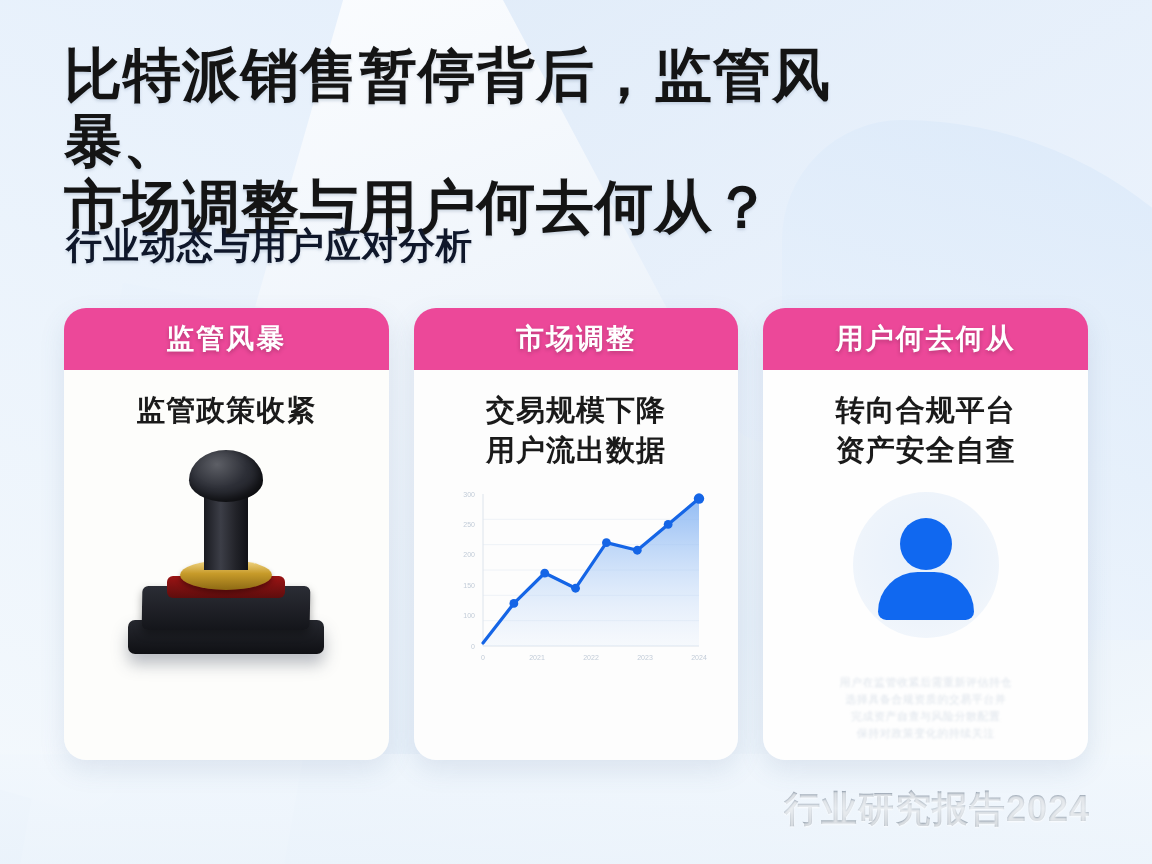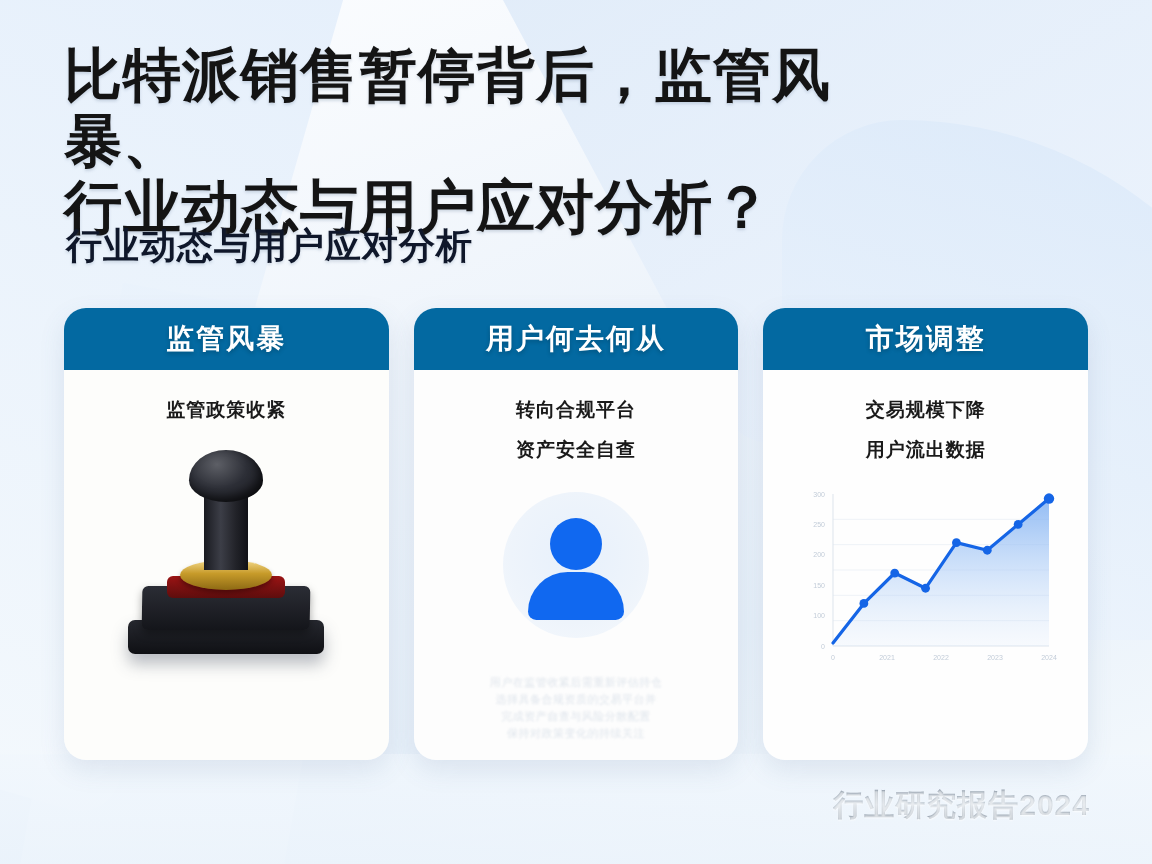--- a/index.html
+++ b/index.html
@@ -42,27 +42,27 @@
     text-shadow:0 2px 3px rgba(120,140,165,.28);
   }
 
   
   .cards{position:absolute;left:64px;top:308px;width:1024px;height:460px;
          display:flex;gap:25px;}
   .card{width:325px;height:452px;border-radius:22px;overflow:hidden;
         display:flex;flex-direction:column;
         box-shadow:0 10px 26px rgba(80,110,150,.13);}
   .card-head{height:62px;flex:0 0 62px;display:flex;align-items:center;justify-content:center;
-        background:#0369a1;color:#ffffff;font-size:28px;font-weight:bold;letter-spacing:2px;
+        background:#ec4899;color:#ffffff;font-size:28px;font-weight:bold;letter-spacing:2px;
         text-shadow:0 2px 4px rgba(0,0,0,.22);}
   .card-body{flex:1;background:#fdfdfb;display:flex;flex-direction:column;align-items:center;
         padding-top:20px;position:relative;}
   .card:nth-child(2) .card-body{background:#fdfdfd;}
   .card:nth-child(3) .card-body{background:#fefefe;}
-  .card-line{font-size:19px;font-weight:bold;color:#1a1a1a;line-height:40px;letter-spacing:1px;}
+  .card-line{font-size:29px;font-weight:bold;color:#1a1a1a;line-height:40px;letter-spacing:1px;}
 
   
   .stamp-wrap{position:relative;width:230px;height:215px;margin-top:14px;}
   .stamp-knob{position:absolute;left:50%;top:6px;transform:translateX(-50%);
     width:74px;height:52px;border-radius:50%/58% 58% 42% 42%;
     background:radial-gradient(ellipse at 38% 28%,#5d5f66 0%,#2d2f37 46%,#15161b 100%);
     box-shadow:inset -4px -5px 10px rgba(0,0,0,.6);}
   .stamp-neck{position:absolute;left:50%;top:44px;transform:translateX(-50%);
     width:44px;height:82px;
     background:linear-gradient(90deg,#191a20 0%,#3c3e47 38%,#222329 72%,#101116 100%);}
@@ -97,21 +97,21 @@
   .person-head{position:absolute;left:50%;top:26px;transform:translateX(-50%);
     width:52px;height:52px;border-radius:50%;background:#1068f0;}
   .person-body{position:absolute;left:50%;top:80px;transform:translateX(-50%);
     width:96px;height:48px;border-radius:48px 48px 10px 10px;background:#1068f0;}
   .blurb{position:absolute;left:18px;right:18px;bottom:18px;text-align:center;
     font-size:11px;line-height:17px;color:#dfe5ec;filter:blur(1.1px);letter-spacing:.5px;}
 
   
   .foot-left{position:absolute;left:62px;top:793px;font-size:20px;color:#d5dde6;
     letter-spacing:1px;filter:blur(.6px);}
-  .foot-right{position:absolute;right:62px;top:785px;font-size:30px;font-weight:bold;
+  .foot-right{position:absolute;right:62px;top:785px;font-size:36px;font-weight:bold;
     letter-spacing:1px;
     background:linear-gradient(180deg,#7d8a99 0%,#b9c4cf 48%,#6f7d8c 100%);
     -webkit-background-clip:text;background-clip:text;color:transparent;
     text-shadow:0 1px 2px rgba(255,255,255,.7);}
 </style>
 </head>
 <body>
 
 <div class="bg">
   <div class="bg-shape bg-d1"></div>
@@ -119,57 +119,38 @@
   <div class="bg-shape bg-d3"></div>
   <div class="bg-shape bg-d4"></div>
   <div class="bg-shape bg-d5"></div>
   <div class="bg-shape bg-d6"></div>
 </div>
 
 <div class="page">
 
   <div class="title">
     <span>比特派销售暂停背后，监管风暴、</span>
-    <span class="l2">行业动态与用户应对分析？</span>
+    <span class="l2">市场调整与用户何去何从？</span>
   </div>
 
   <div class="subtitle">行业动态与用户应对分析</div>
 
   <div class="cards">
 
     <div class="card">
       <div class="card-head">监管风暴</div>
       <div class="card-body">
         <div class="card-line">监管政策收紧</div>
         <div class="stamp-wrap">
           <div class="stamp-base2"></div>
           <div class="stamp-base1"></div>
           <div class="stamp-red"></div>
           <div class="stamp-ring"></div>
           <div class="stamp-neck"></div>
           <div class="stamp-knob"></div>
-        </div>
-      </div>
-    </div>
-
-    <div class="card">
-      <div class="card-head">用户何去何从</div>
-      <div class="card-body">
-        <div class="card-line">转向合规平台</div>
-        <div class="card-line">资产安全自查</div>
-        <div class="person-wrap">
-          <div class="person-circle"></div>
-          <div class="person-head"></div>
-          <div class="person-body"></div>
-        </div>
-        <div class="blurb">
-          <div>用户在监管收紧后需重新评估持仓</div>
-          <div>选择具备合规资质的交易平台并</div>
-          <div>完成资产自查与风险分散配置</div>
-          <div>保持对政策变化的持续关注</div>
         </div>
       </div>
     </div>
 
     <div class="card">
       <div class="card-head">市场调整</div>
       <div class="card-body">
         <div class="card-line">交易规模下降</div>
         <div class="card-line">用户流出数据</div>
         <div class="chart-wrap">
@@ -213,17 +194,36 @@
                 <text class="axis-lab" x="96" y="180" text-anchor="middle">2021</text>
                 <text class="axis-lab" x="150" y="180" text-anchor="middle">2022</text>
                 <text class="axis-lab" x="204" y="180" text-anchor="middle">2023</text>
                 <text class="axis-lab" x="258" y="180" text-anchor="middle">2024</text>
               </g>
           </svg>
         </div>
       </div>
     </div>
 
+    <div class="card">
+      <div class="card-head">用户何去何从</div>
+      <div class="card-body">
+        <div class="card-line">转向合规平台</div>
+        <div class="card-line">资产安全自查</div>
+        <div class="person-wrap">
+          <div class="person-circle"></div>
+          <div class="person-head"></div>
+          <div class="person-body"></div>
+        </div>
+        <div class="blurb">
+          <div>用户在监管收紧后需重新评估持仓</div>
+          <div>选择具备合规资质的交易平台并</div>
+          <div>完成资产自查与风险分散配置</div>
+          <div>保持对政策变化的持续关注</div>
+        </div>
+      </div>
+    </div>
+
   </div>
 
   <div class="foot-right">行业研究报告2024</div>
 
 </div>
 
 </body></html>

